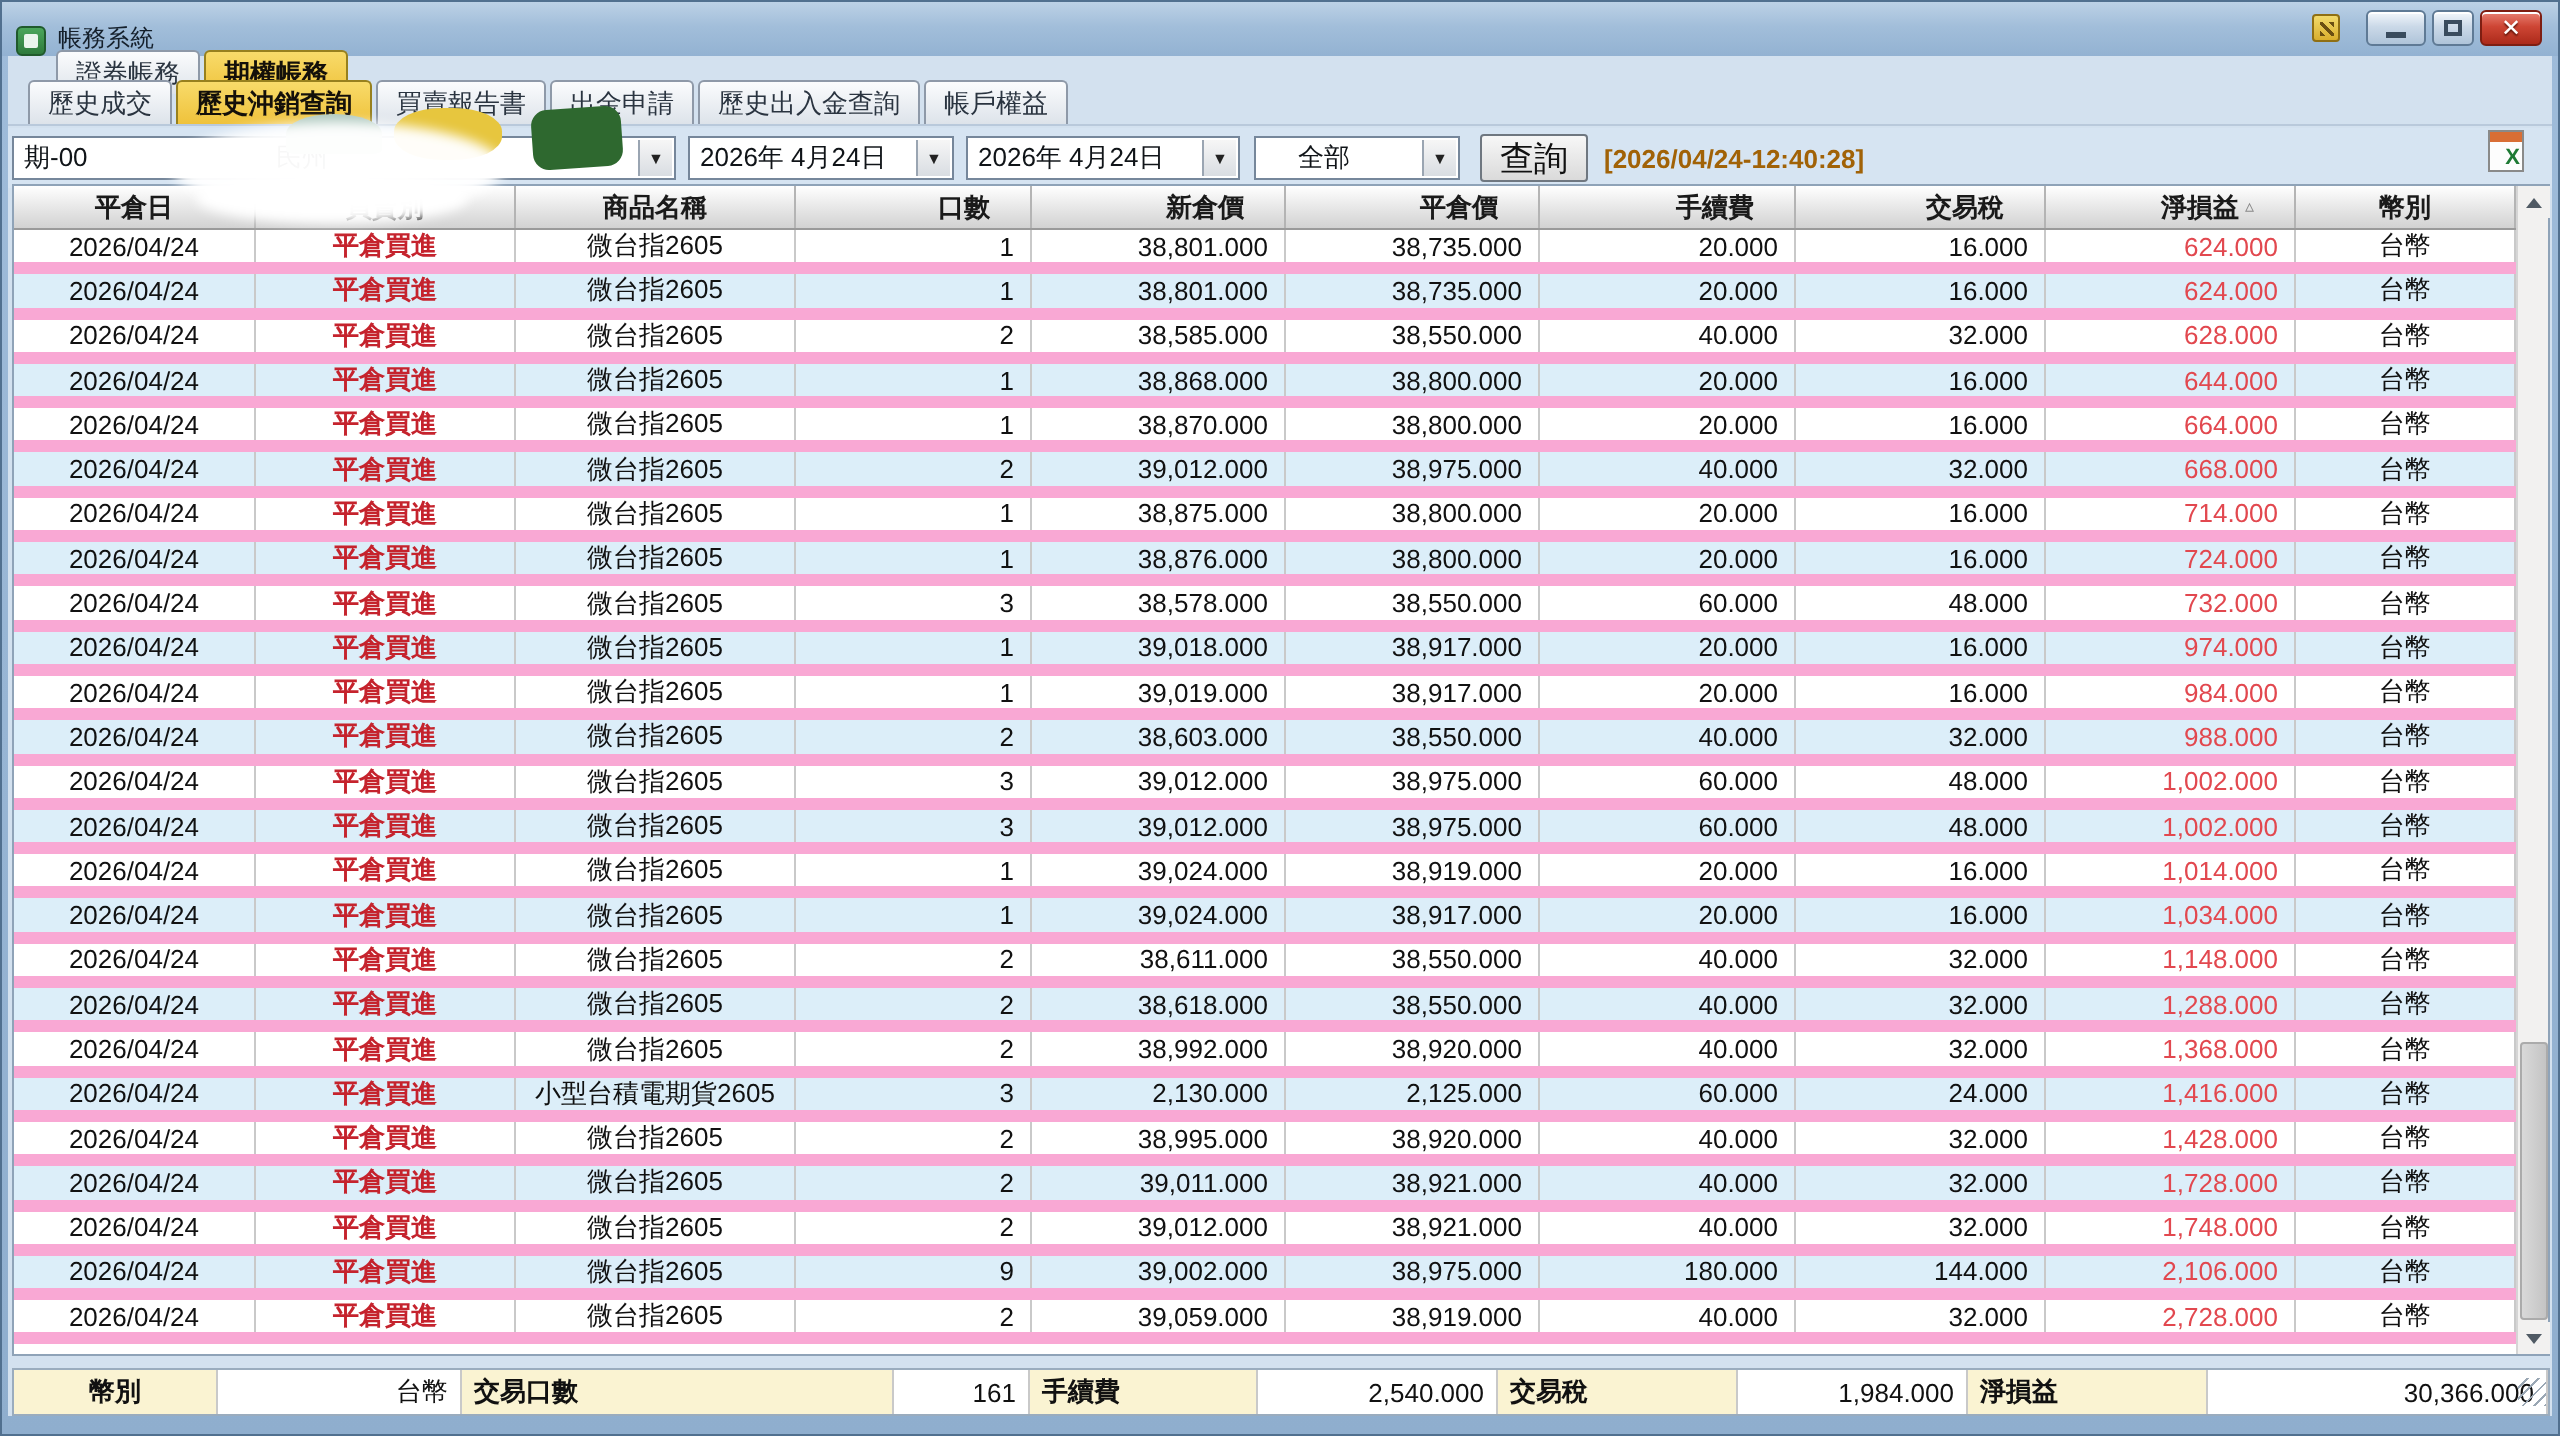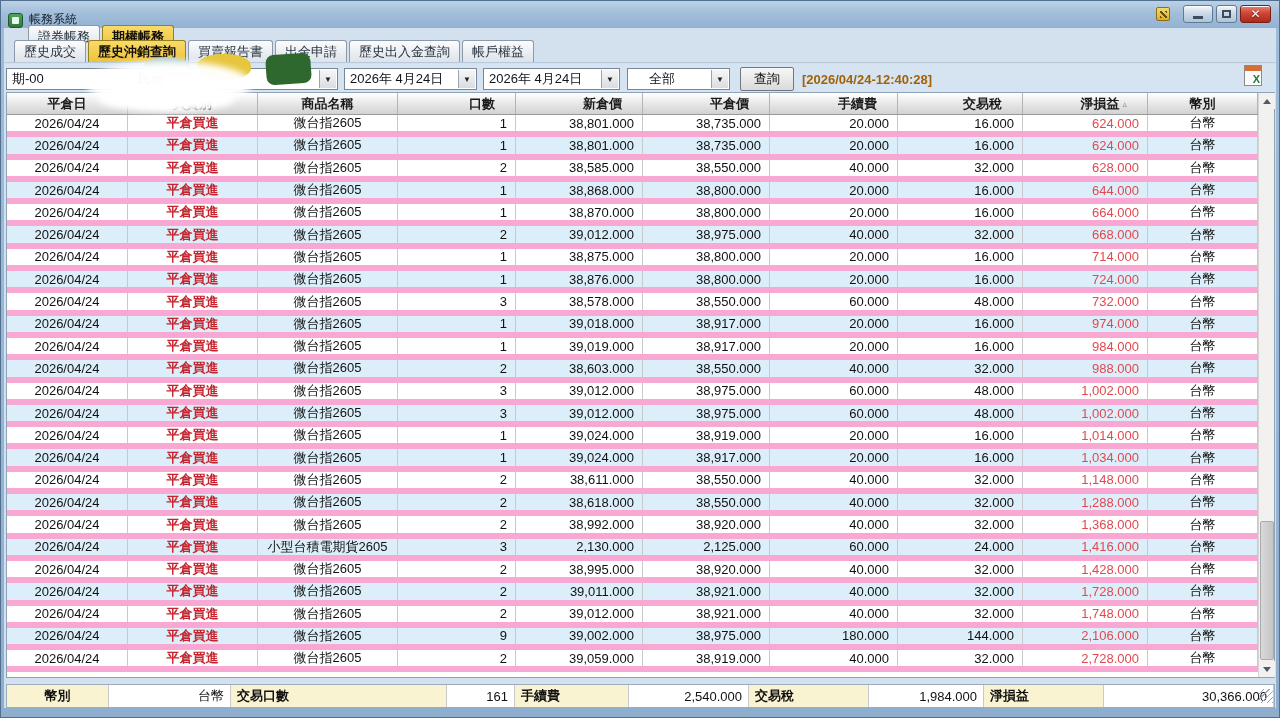--- a/index.html
+++ b/index.html
@@ -49,21 +49,21 @@
   .combo .arrow { position:absolute; right:1px; top:1px; bottom:1px; width:17px;
     background:linear-gradient(#F6F6F6,#D9DDE2); border-left:1px solid #9AA5B2;
     display:flex; align-items:center; justify-content:center; font-size:8px; color:#222; }
   .cb-account { left:2px; width:332px; }
   .cb-account .name { position:absolute; left:126px; }
   .cb-date1 { left:340px; width:133px; }
   .cb-date2 { left:479px; width:137px; }
   .cb-scope { left:623px; width:103px;padding-left:16px; }
   .query-btn { position:absolute; left:736px; top:3px; width:54px; height:24px;
     border:1px solid #6F7780; border-radius:2px; background:linear-gradient(#F7F7F7,#DADADA);
-    font-size:13px; color:#111; display:flex; align-items:center; justify-content:center; }
+    font-size:17px; color:#111; display:flex; align-items:center; justify-content:center; }
   .timestamp { position:absolute; left:798px; top:8px; font-size:13px; font-weight:bold; color:#a16207; }
   .excel-icon { position:absolute; left:1240px; top:1px; width:18px; height:21px;
     background:#FDFDFD; border:1px solid #8A8A8A; position:absolute; }
   .excel-icon::before { content:""; position:absolute; left:0; top:0; right:0; height:5px; background:#D96E35; }
   .excel-icon::after { content:"X"; position:absolute; right:1px; bottom:0; font-size:11px; font-weight:bold; color:#1E7A34; }
 
   
   .tablebox { position:absolute; left:2px; top:64px; width:1269px; height:586px; background:#FFFFFF;
     border:1px solid #8FA3B8; }
   .grid-cols { display:grid; grid-template-columns:121px 130px 140px 118px 127px 127px 128px 125px 125px 1fr; }

